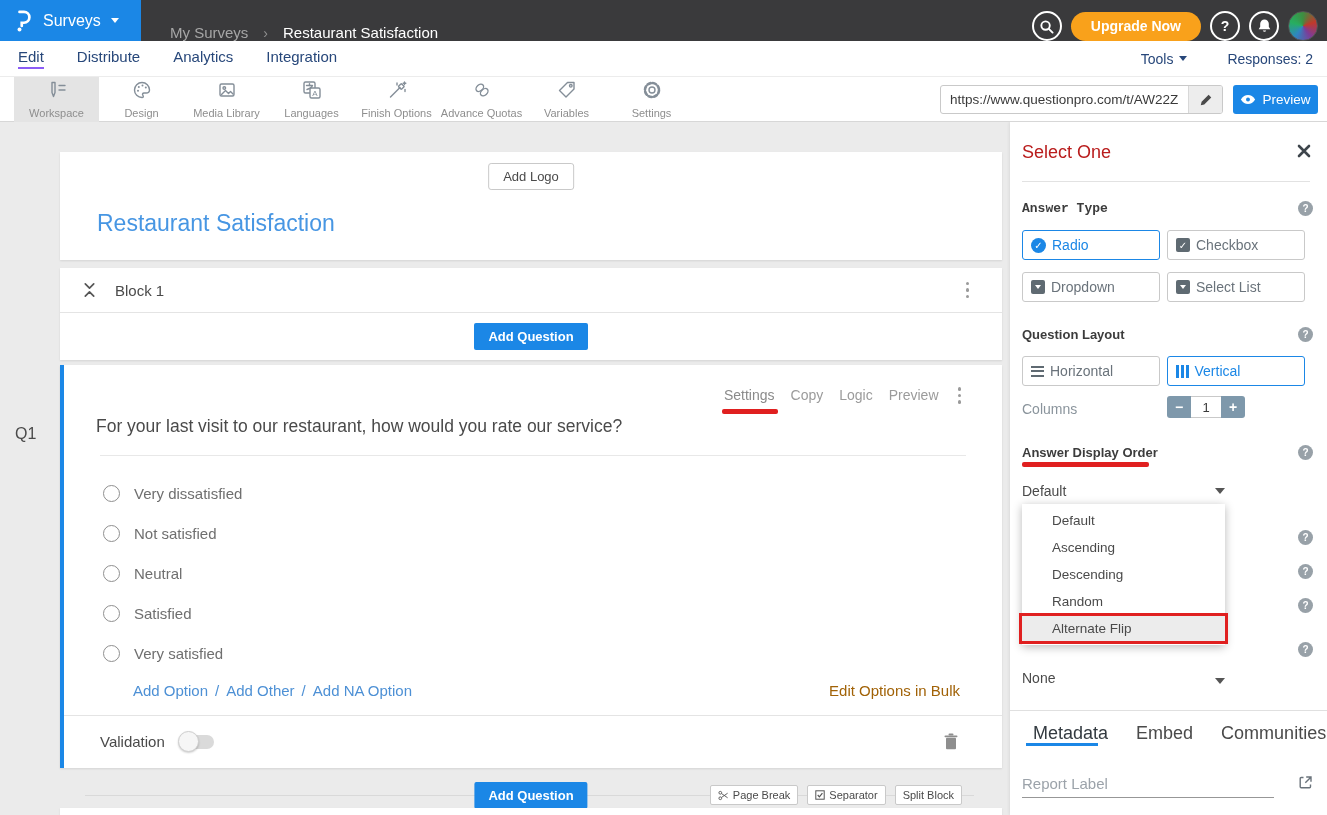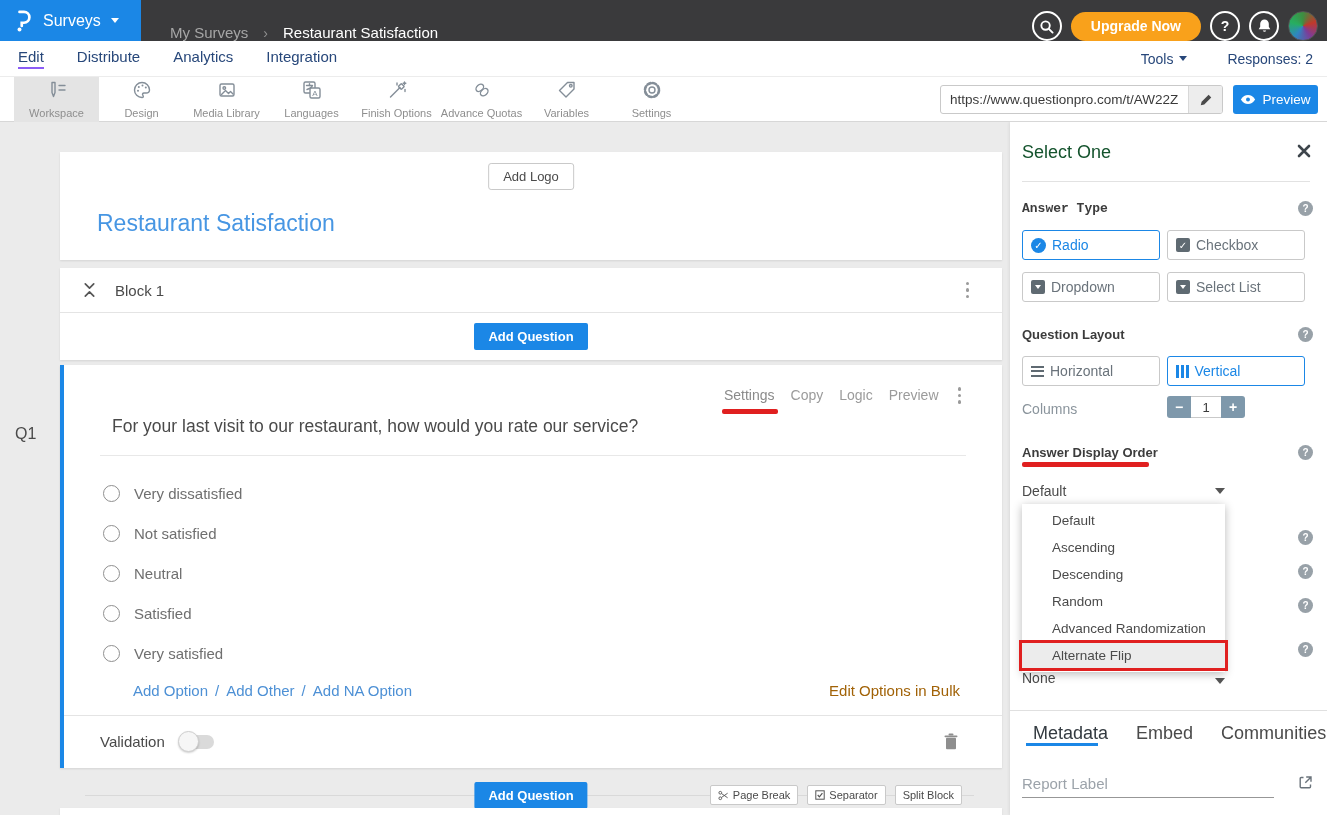--- a/index.html
+++ b/index.html
@@ -56,21 +56,21 @@
   .kebab i { width:3.5px; height:3.5px; border-radius:50%; background:#9A9A9A; }
   .block-header .kebab { position:absolute; right:30px; }
   .block-addq { height:46px; display:flex; align-items:center; justify-content:center; }
   .btn-primary { background:#1B87E6; color:#fff; border:none; border-radius:2px; font-size:13px; font-weight:bold; padding:6px 14px; cursor:pointer; font-family:inherit; }
   
   .question-card { top:243px; height:403px; border-left:4px solid #1B87E6; }
   .q-tabs { position:absolute; top:19px; right:38px; display:flex; gap:16px; font-size:14px; color:#9B9B9B; align-items:center; }
   .q-tab { cursor:pointer; }
   .tab-settings { position:relative; color:#8A8A8A; }
   .red-underline { position:absolute; left:-2px; right:-3px; top:22px; height:5px; background:#E02020; border-radius:2px; }
-  .q-text { position:absolute; left:48px; top:51px; font-size:17.5px; color:#4A4A4A; cursor:text; }
+  .q-text { position:absolute; left:32px; top:51px; font-size:17.5px; color:#4A4A4A; cursor:text; }
   .q-div1 { position:absolute; left:36px; right:36px; top:90px; border-top:1px solid #E8E8E8; }
   .options { position:absolute; left:39px; top:108px; }
   .option-row { height:40px; display:flex; align-items:center; gap:14px; }
   .radio-circle { width:17px; height:17px; border:1px solid #8F8F8F; border-radius:50%; background:#fff; cursor:pointer; flex:none; }
   .option-label { font-size:15px; color:#6F6F6F; cursor:text; }
   .addlinks { position:absolute; left:69px; top:317px; font-size:15px; color:#4D90D5; display:flex; gap:7px; }
   .addlink { cursor:pointer; }
   .bulk-link { position:absolute; right:42px; top:317px; font-size:15px; color:#a16207; cursor:pointer; }
   .q-div2 { position:absolute; left:0; right:0; top:350px; border-top:1px solid #E4E4E4; }
   .validation-row { position:absolute; left:36px; right:44px; top:350px; height:53px; display:flex; align-items:center; }
@@ -79,21 +79,21 @@
   .toggle-knob { position:absolute; left:-2px; top:-3.5px; width:21px; height:21px; border-radius:50%; background:#F6F6F6; border:1px solid #CFCFCF; box-shadow:0 1px 2px rgba(0,0,0,0.2); }
   .trash { margin-left:auto; cursor:pointer; display:flex; }
   
   .footer-line { position:absolute; left:25px; right:28px; top:673px; border-top:1px solid #D9D9D9; }
   .footer-addq { position:absolute; left:50%; transform:translateX(-50%); top:660px; }
   .footer-right { position:absolute; right:40px; top:663px; display:flex; gap:9px; }
   .mini-btn { background:#fff; border:1px solid #C9C9C9; border-radius:2px; font-size:11px; color:#4A4A4A; padding:3px 7px; display:flex; align-items:center; gap:4px; cursor:pointer; font-family:inherit; white-space:nowrap; }
   .bottom-strip { position:absolute; left:0; right:0; top:686px; height:7px; background:#fff; box-shadow:0 1px 2px rgba(0,0,0,0.1); }
   
   .panel { position:absolute; left:1010px; top:0; width:317px; bottom:0; background:#fff; box-shadow:-1px 0 3px rgba(0,0,0,0.07); }
-  .panel-title { position:absolute; left:12px; top:20px; font-size:18px; color:#14532d; }
+  .panel-title { position:absolute; left:12px; top:20px; font-size:18px; color:#b91c1c; }
   .close-x { position:absolute; right:16px; top:22px; cursor:pointer; background:none; border:none; padding:0; display:flex; }
   .p-div1 { position:absolute; left:12px; right:17px; top:59px; border-top:1px solid #E2E2E2; }
   .p-heading { position:absolute; left:12px; font-size:13px; font-weight:bold; color:#3C3C3C; }
   .help { position:absolute; right:14px; width:15px; height:15px; border-radius:50%; background:#98A1A8; color:#fff; font-size:10px; font-weight:bold; display:flex; align-items:center; justify-content:center; cursor:pointer; }
   .at-btn { position:absolute; width:138px; height:30px; border:1px solid #C9C9C9; border-radius:3px; background:#fff; display:flex; align-items:center; gap:6px; padding:0 0 0 8px; font-size:14px; color:#6A737B; cursor:pointer; font-family:inherit; }
   .at-btn.active { border-color:#1B87E6; color:#1B87E6; }
   .ic-radio { width:15px; height:15px; border-radius:50%; background:#1B87E6; color:#fff; font-size:10px; display:flex; align-items:center; justify-content:center; flex:none; }
   .ic-box { width:14px; height:14px; border-radius:2px; background:#5F6A72; color:#fff; font-size:10px; display:flex; align-items:center; justify-content:center; flex:none; }
   .ic-box .tri { width:0; height:0; border-left:3.5px solid transparent; border-right:3.5px solid transparent; border-top:4.5px solid #fff; }
   .ic-hlines { display:flex; flex-direction:column; gap:2.5px; flex:none; }
@@ -486,21 +486,20 @@
     <span class="help" style="top:408px;">?</span>
     <span class="help" style="top:442px;">?</span>
     <span class="help" style="top:476px;">?</span>
     <span class="help" style="top:520px;">?</span>
 
     <div class="menu">
       <div class="menu-item">Default</div>
       <div class="menu-item">Ascending</div>
       <div class="menu-item">Descending</div>
       <div class="menu-item">Random</div>
-      <div class="menu-item">Advanced Randomization</div>
       <div class="menu-item hl">
         <span>Alternate Flip</span>
         <span class="red-box"></span>
       </div>
     </div>
 
     <span class="select-row" style="top:548px;">None</span>
     <span class="caret-dark" style="left:205px; top:556px;"></span>
 
     <div class="p-div2"></div>

